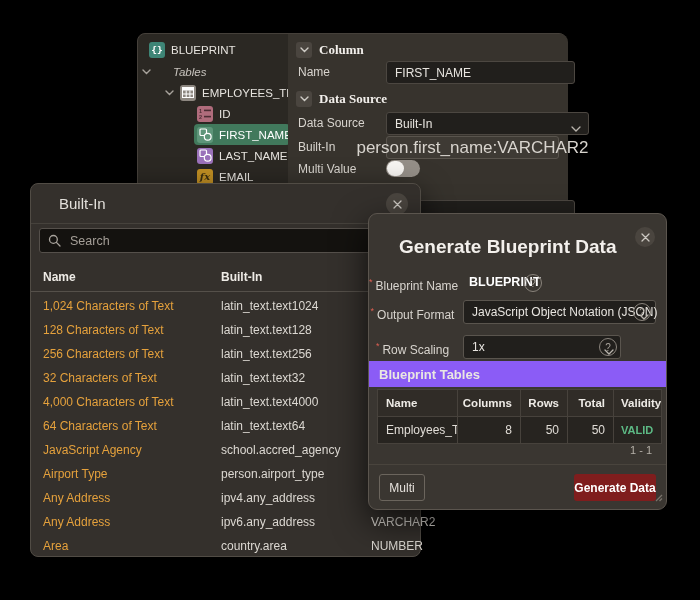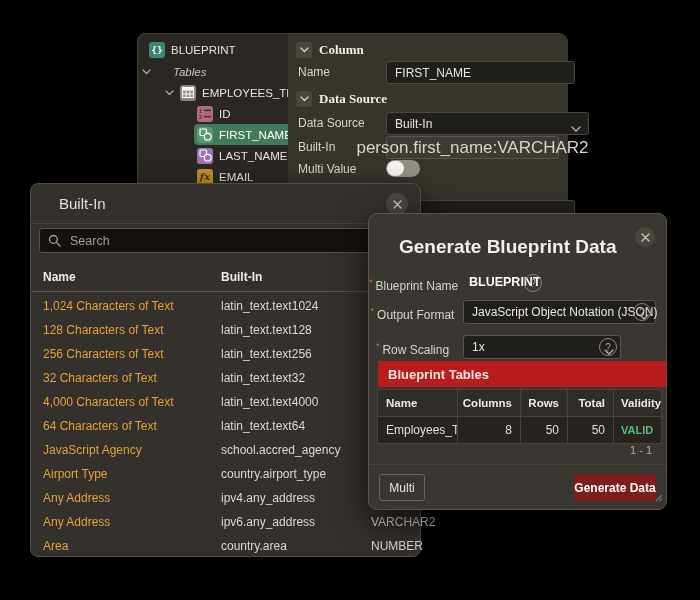--- a/index.html
+++ b/index.html
@@ -80,21 +80,21 @@
   .gen-label{position:absolute;width:87px;left:0;text-align:center;font-size:12px;color:#d8d4ce;
              height:17px;line-height:17px;white-space:nowrap;}
   .req{display:inline-block;vertical-align:super;font-size:9px;color:#dd5f52;margin-right:3px;}
   .gen-select{position:absolute;left:94px;height:22px;background:#211f1c;border:1px solid #5a554e;
               border-radius:3px;font-size:12px;color:#e8e5e0;display:flex;align-items:center;
               padding:0 20px 0 8px;cursor:pointer;white-space:nowrap;}
   .gen-select .dd{position:absolute;right:6px;top:8px;}
   .help{position:absolute;width:16px;height:16px;border-radius:50%;border:1.3px solid #8a847c;
         color:#aaa49c;font-size:10px;display:flex;align-items:center;justify-content:center;
         cursor:pointer;}
-  .gen-band{position:absolute;left:9px;right:0;background:#b91c1c;}
+  .gen-band{position:absolute;left:0;right:0;background:#8b5cf6;}
   .gen-sec{position:absolute;left:10px;top:0;height:26px;display:flex;align-items:center;
            font-size:13px;font-weight:600;color:#eae7e2;}
   .gt{position:absolute;left:8px;top:175px;width:283px;border:1px solid #47423c;}
   .gt-row{display:flex;}
   .gt-cell{box-sizing:border-box;border-left:1px solid #47423c;display:flex;align-items:center;
            font-size:12px;color:#e0dcd6;padding:0 8px;height:26px;}
   .gt-cell:first-child{border-left:none;}
   .gt-head .gt-cell{background:#302c27;font-weight:bold;font-size:11.5px;color:#eeebe6;}
   .gt-body .gt-cell{background:#272420;border-top:1px solid #47423c;height:27px;}
   .c-name{width:79px;}
@@ -303,21 +303,21 @@
         </div>
 
         <div class="bid-row">
           <span class="bid-name">JavaScript Agency</span>
           <span class="bid-code">school.accred_agency</span>
           <span class="bid-type"></span>
         </div>
 
         <div class="bid-row">
           <span class="bid-name">Airport Type</span>
-          <span class="bid-code">country.airport_type</span>
+          <span class="bid-code">person.airport_type</span>
           <span class="bid-type"></span>
         </div>
 
         <div class="bid-row">
           <span class="bid-name">Any Address</span>
           <span class="bid-code">ipv4.any_address</span>
           <span class="bid-type"></span>
         </div>
 
         <div class="bid-row">

